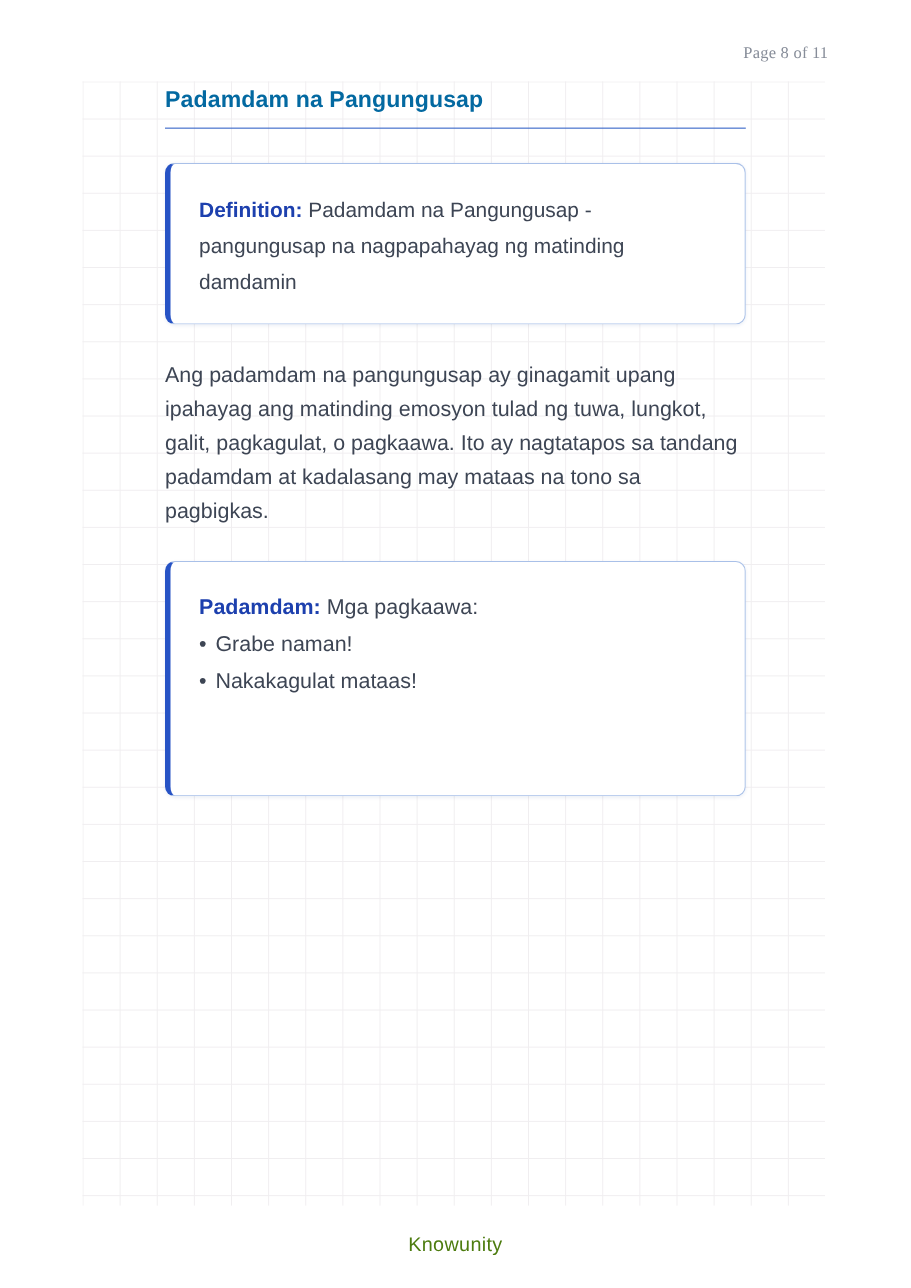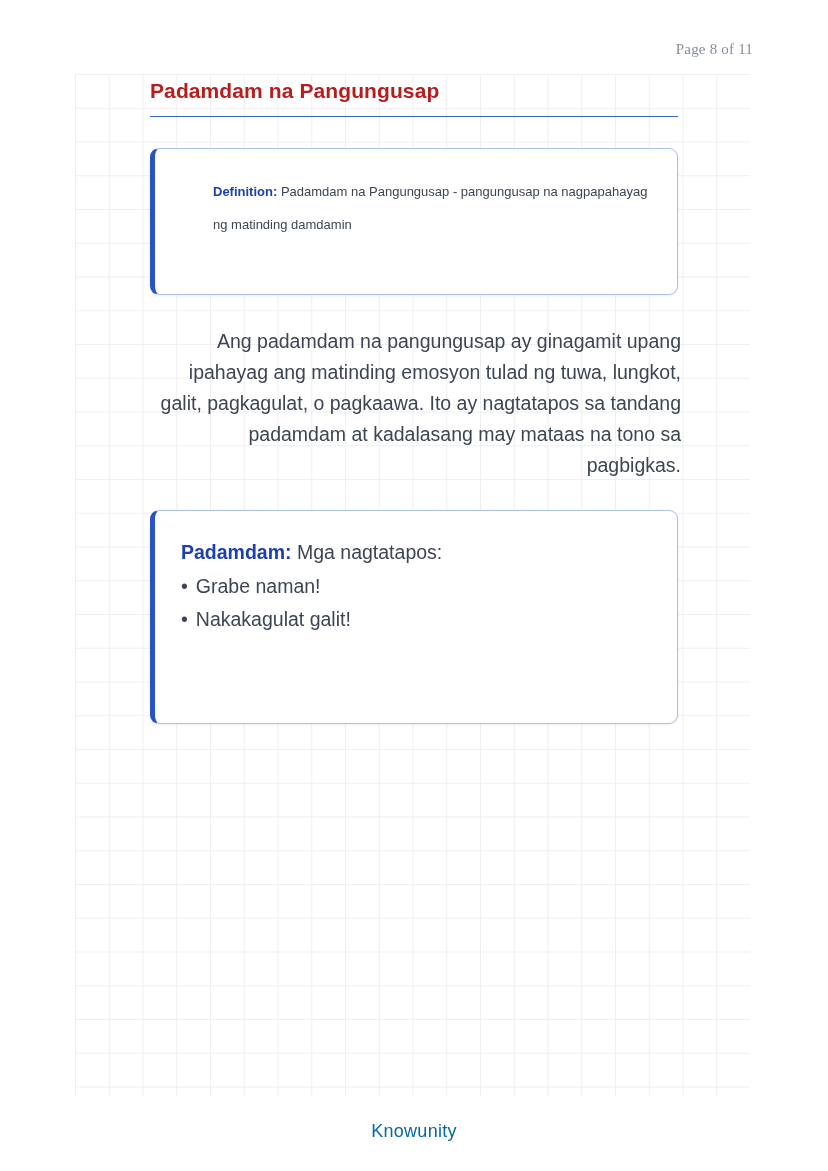--- a/index.html
+++ b/index.html
@@ -40,21 +40,21 @@
     left: 150px;
     top: 79px;
     width: 528px;
     padding-bottom: 13px;
     border-bottom: 1.5px solid #3765c8;
   }
   .doc-title {
     margin: 0;
     font-size: 21px;
     font-weight: bold;
-    color: #b91c1c;
+    color: #0369a1;
     letter-spacing: 0.1px;
   }
   .callout {
     position: absolute;
     left: 150px;
     width: 528px;
     box-sizing: border-box;
     background: #ffffff;
     border: 1.5px solid #a9c0e8;
     border-left: 5px solid #2753c5;
@@ -65,38 +65,36 @@
     top: 148px;
     height: 147px;
     padding: 26px 28px 0 26px;
   }
   .callout.example {
     top: 510px;
     height: 214px;
     padding: 25px 28px 0 26px;
   }
   .callout-text {
-    font-size: 13px;
+    font-size: 19px;
     line-height: 33px;
     color: #3d4554;
-    margin-left: 32px;
   }
   .callout-label {
     font-weight: bold;
     color: #1d40ae;
   }
   .paragraph {
     position: absolute;
     left: 150px;
     top: 326px;
     width: 531px;
     font-size: 19.5px;
     line-height: 31px;
     color: #3d4554;
-    text-align: right;
   }
   .example-list {
     list-style: none;
     margin: 0;
     padding: 0;
   }
   .example-line {
     font-size: 19.5px;
     line-height: 33.5px;
     color: #3d4554;
@@ -106,21 +104,21 @@
     margin-right: 8px;
     color: #3d4554;
   }
   .footer-brand {
     position: absolute;
     left: 0;
     top: 1121px;
     width: 100%;
     text-align: center;
     font-size: 18px;
-    color: #0369a1;
+    color: #4d7c0f;
     letter-spacing: 0.3px;
   }
 </style>
 </head>
 <body>
 
 <div class="page">
 
   <div class="page-number">Page 8 of 11</div>
 
@@ -135,27 +133,27 @@
       <span class="callout-label">Definition:</span>
       <span>Padamdam na Pangungusap - pangungusap na nagpapahayag ng matinding damdamin</span>
     </div>
   </div>
 
   <div class="paragraph">Ang padamdam na pangungusap ay ginagamit upang ipahayag ang matinding emosyon tulad ng tuwa, lungkot, galit, pagkagulat, o pagkaawa. Ito ay nagtatapos sa tandang padamdam at kadalasang may mataas na tono sa pagbigkas.</div>
 
   <div class="callout example">
     <div class="example-line">
       <span class="callout-label">Padamdam:</span>
-      <span>Mga nagtatapos:</span>
+      <span>Mga pagkaawa:</span>
     </div>
     <ul class="example-list">
       <li class="example-line">
         <span class="bullet">•</span><span>Grabe naman!</span>
       </li>
       <li class="example-line">
-        <span class="bullet">•</span><span>Nakakagulat galit!</span>
+        <span class="bullet">•</span><span>Nakakagulat mataas!</span>
       </li>
     </ul>
   </div>
 
   <div class="footer-brand">Knowunity</div>
 
 </div>
 
 </body></html>

